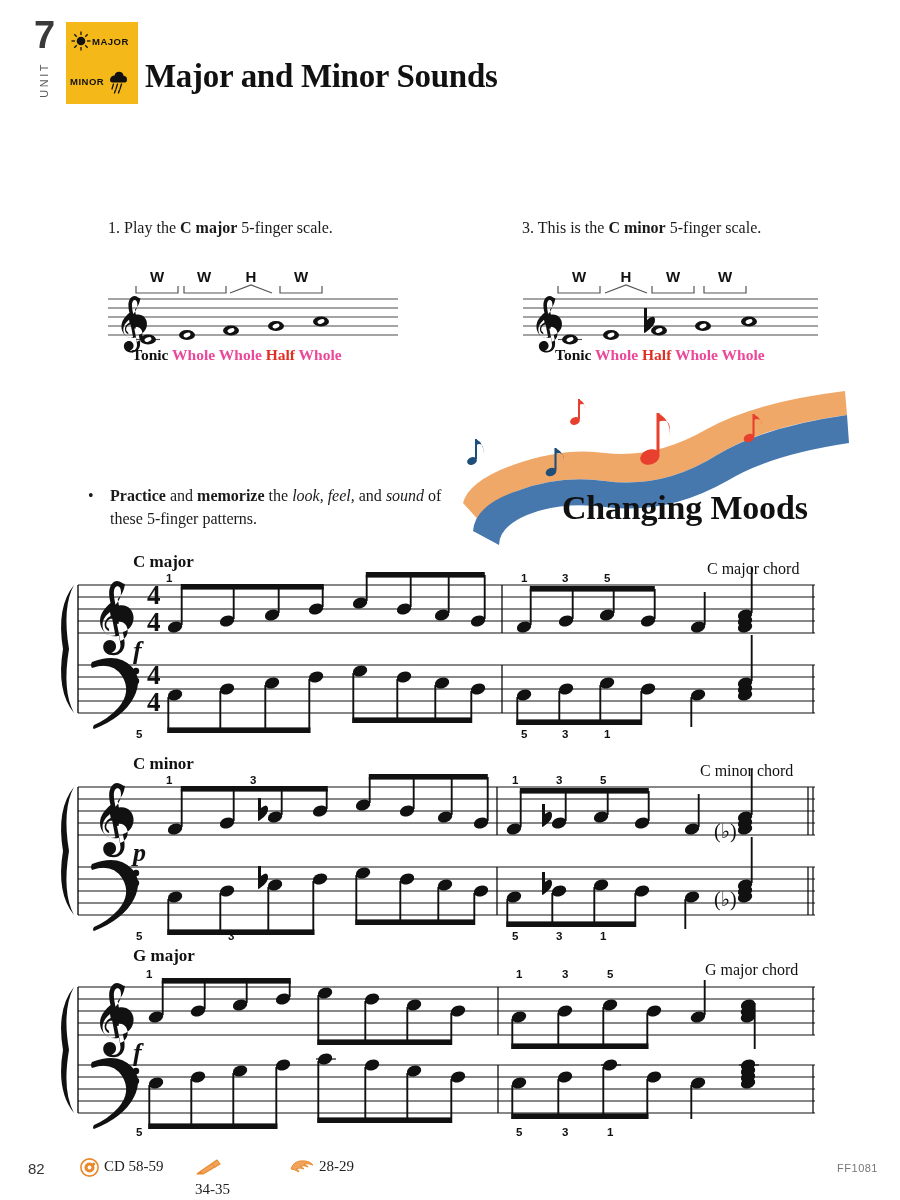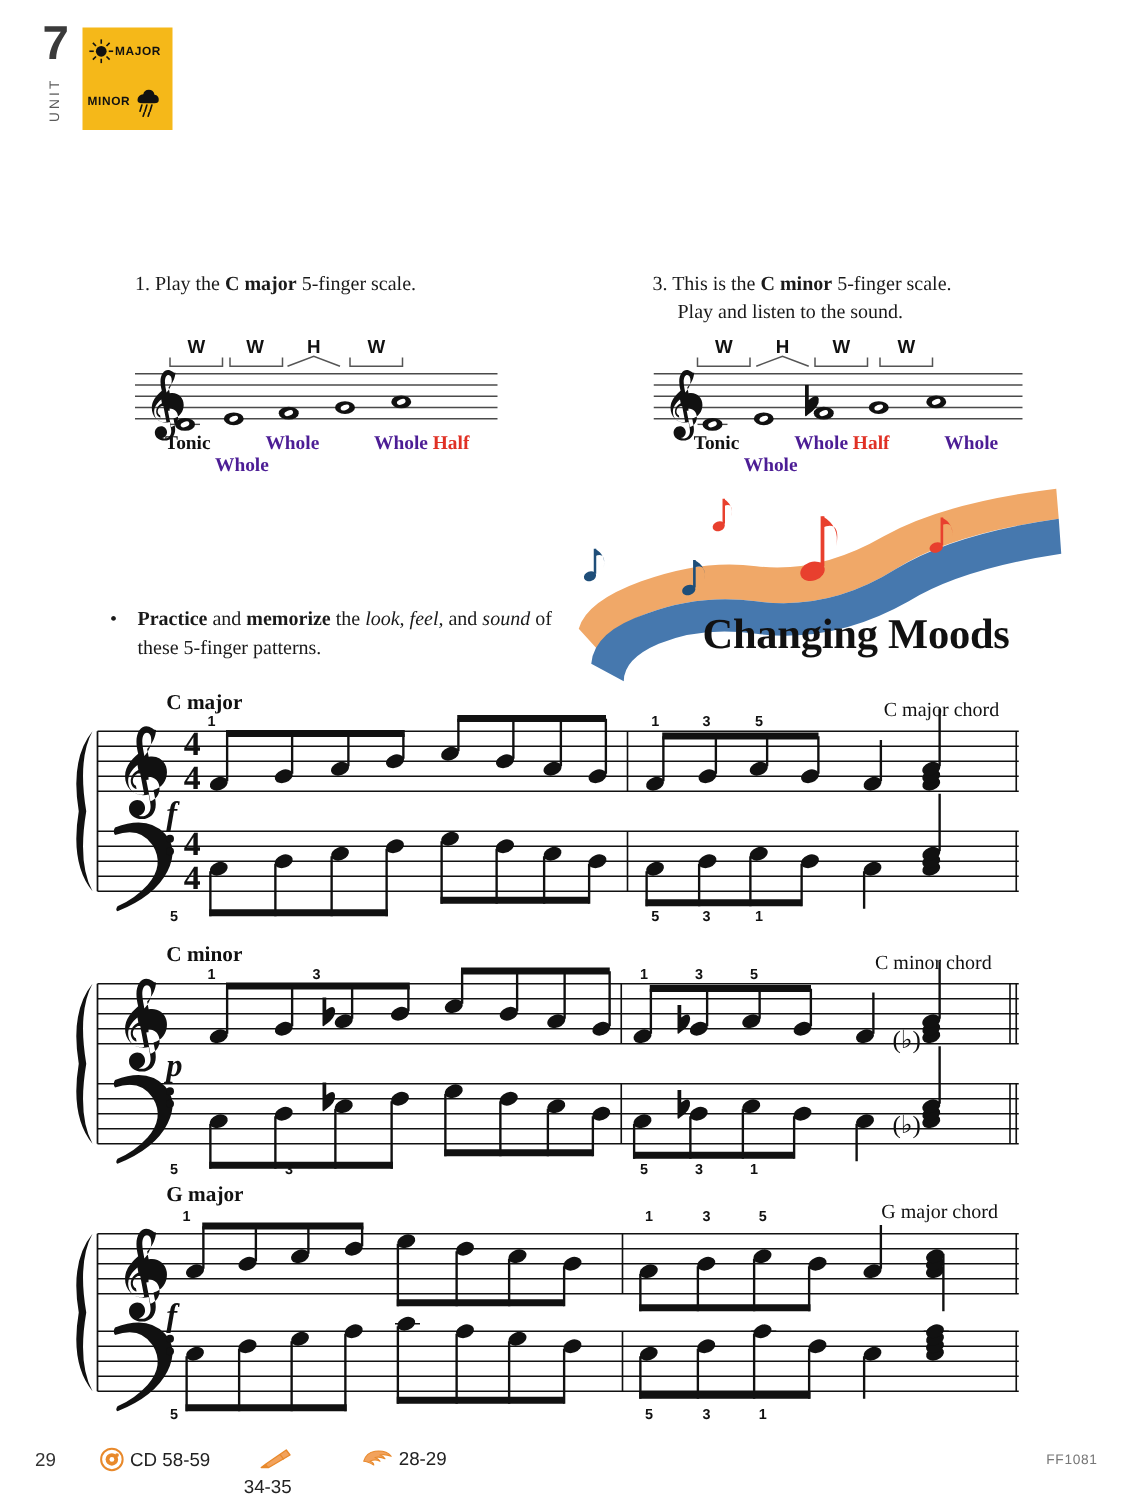--- a/index.html
+++ b/index.html
@@ -53,21 +53,21 @@
     clip-path:polygon(18% 2%, 86% 0%, 79% 62%, 100% 62%, 50% 100%, 0% 62%, 22% 62%);
   }
   .arrow-text{
     position:absolute;left:0;top:12px;width:120px;text-align:center;
     font-size:15px;line-height:21px;color:#1a1a1a;
   }
 
   
   .mini{position:absolute;}
   .tonic-row{position:absolute;font-family:"Liberation Serif",serif;font-weight:bold;font-size:15.5px;}
-  .t-blue{color:#4c1d95;margin-left:40px;} .t-red{color:#E03024;} .t-black{color:#111;}
+  .t-blue{color:#ec4899;} .t-red{color:#E03024;} .t-black{color:#111;}
 
   
   .banner{position:absolute;left:455px;top:385px;width:400px;height:160px;}
   .banner-title{
     position:absolute;left:107px;top:104px;
     font-family:"Liberation Serif",serif;font-weight:bold;font-size:34px;color:#111;
     letter-spacing:-0.2px;
   }
 
   
@@ -87,22 +87,22 @@
     position:absolute;font-family:"Liberation Sans",sans-serif;font-weight:bold;font-size:11.5px;color:#111;
   }
   .dyn{
     position:absolute;font-family:"Liberation Serif",serif;font-style:italic;font-weight:bold;
     font-size:26px;color:#111;
   }
 
   
   .footer{position:absolute;left:0;top:1152px;width:900px;height:40px;}
   .pg-num{position:absolute;left:28px;top:8px;font-family:"Liberation Sans",sans-serif;font-size:15px;color:#333;}
-  .f-item{position:absolute;top:6px;display:flex;align-items:flex-end;gap:5px;
-          font-family:Liberation Sans, sans-serif;font-size:15px;color:#222;}
+  .f-item{position:absolute;top:6px;display:flex;align-items:flex-start;gap:5px;
+          font-family:Liberation Serif, serif;font-size:15px;color:#222;}
   .f-cd{left:80px;} .f-pencil{left:195px;flex-direction:column;} .f-hand{left:290px;}
   .f-code{position:absolute;right:22px;top:10px;font-family:"Liberation Sans",sans-serif;
           font-size:11px;color:#777;letter-spacing:0.5px;}
   svg{display:block;overflow:visible;}
 </style>
 </head>
 <body>
 
 <div class="page">
 
@@ -135,34 +135,34 @@
               <line x1="13.5" y1="18" x2="12" y2="23"></line>
             <line x1="17.5" y1="18" x2="16" y2="23"></line>
               <line x1="11.5" y1="24" x2="10.5" y2="27"></line>
             <line x1="15.5" y1="24" x2="14.5" y2="27"></line>
           </g>
         </svg>
       </div>
     </div>
   </div>
 
+  <div class="page-title">Major and Minor Sounds</div>
 
   <div class="intro">
   </div>
 
   <div class="step1">
     <span>1.</span>
     <span>Play the </span><b>C major</b><span> 5-finger scale.</span>
   </div>
 
 
   <div class="step3">
     <span>3.</span>
     <span>This is the </span><b>C minor</b><span> 5-finger scale.</span>
-    <span class="ind">Play and listen to the sound.</span>
   </div>
 
   <div class="mini" style="left:108px;top:268px;width:300px;height:80px;">
     <svg width="300" height="80" viewBox="0 0 300 80">
 
       <g fill="#111" font-family="Liberation Sans, sans-serif" font-weight="bold" font-size="15">
         <text x="49" y="14" text-anchor="middle">W</text>
         <text x="96" y="14" text-anchor="middle">W</text>
         <text x="143" y="14" text-anchor="middle">H</text>
         <text x="193" y="14" text-anchor="middle">W</text>
@@ -893,21 +893,21 @@
         <ellipse cx="748" cy="131" rx="7.4" ry="5.2" transform="rotate(-20 748 131)"></ellipse>
         <ellipse cx="748" cy="125" rx="7.4" ry="5.2" transform="rotate(-20 748 125)"></ellipse>
         <ellipse cx="748" cy="119" rx="7.4" ry="5.2" transform="rotate(-20 748 119)"></ellipse>
       </g>
       <line x1="813" y1="41" x2="813" y2="89" stroke="#111" stroke-width="1.3"></line>
       <line x1="813" y1="119" x2="813" y2="167" stroke="#111" stroke-width="1.3"></line>
     </svg>
   </div>
 
   <div class="footer">
-    <div class="pg-num">29</div>
+    <div class="pg-num">82</div>
 
     <div class="f-item f-cd">
       <svg width="19" height="19" viewBox="0 0 19 19">
         <circle cx="9.5" cy="9.5" r="8.6" fill="none" stroke="#E8892B" stroke-width="1.6"></circle>
         <circle cx="9.5" cy="9.5" r="5" fill="#E8892B"></circle>
         <circle cx="9.5" cy="9.5" r="1.9" fill="#fff"></circle>
         <circle cx="13.6" cy="6" r="1.5" fill="#E8892B"></circle>
       </svg>
       <span>CD 58-59</span>
     </div>

